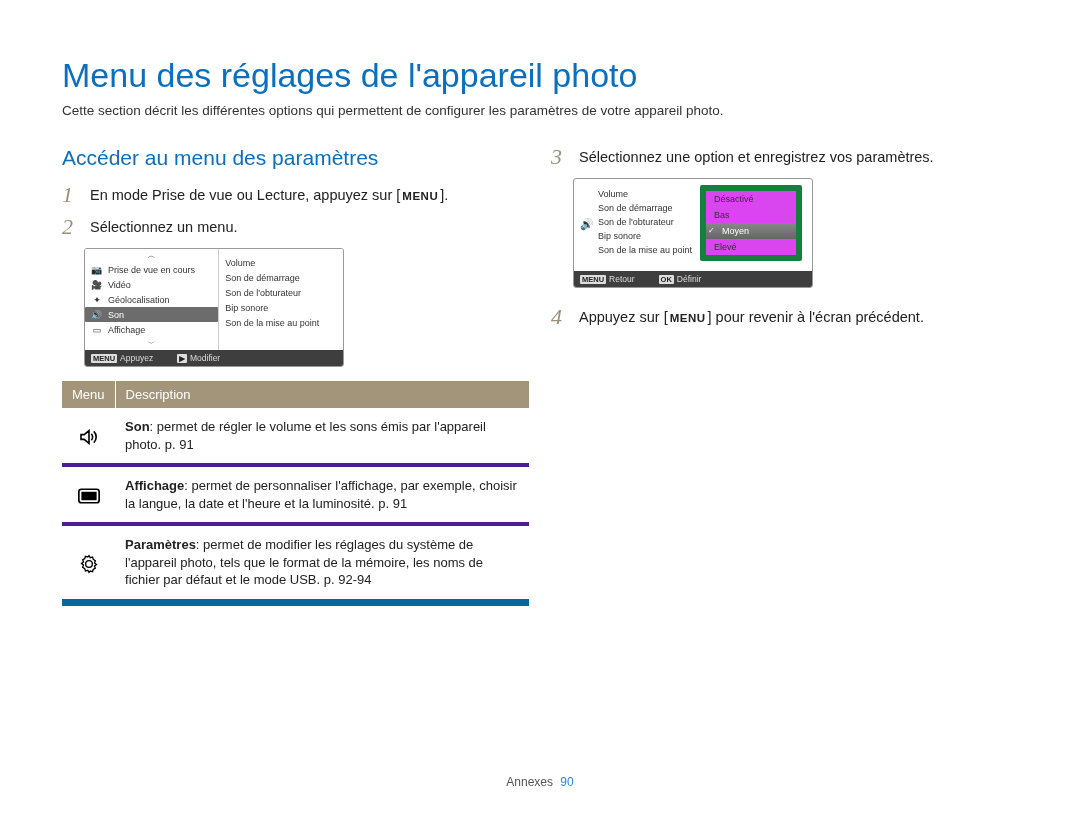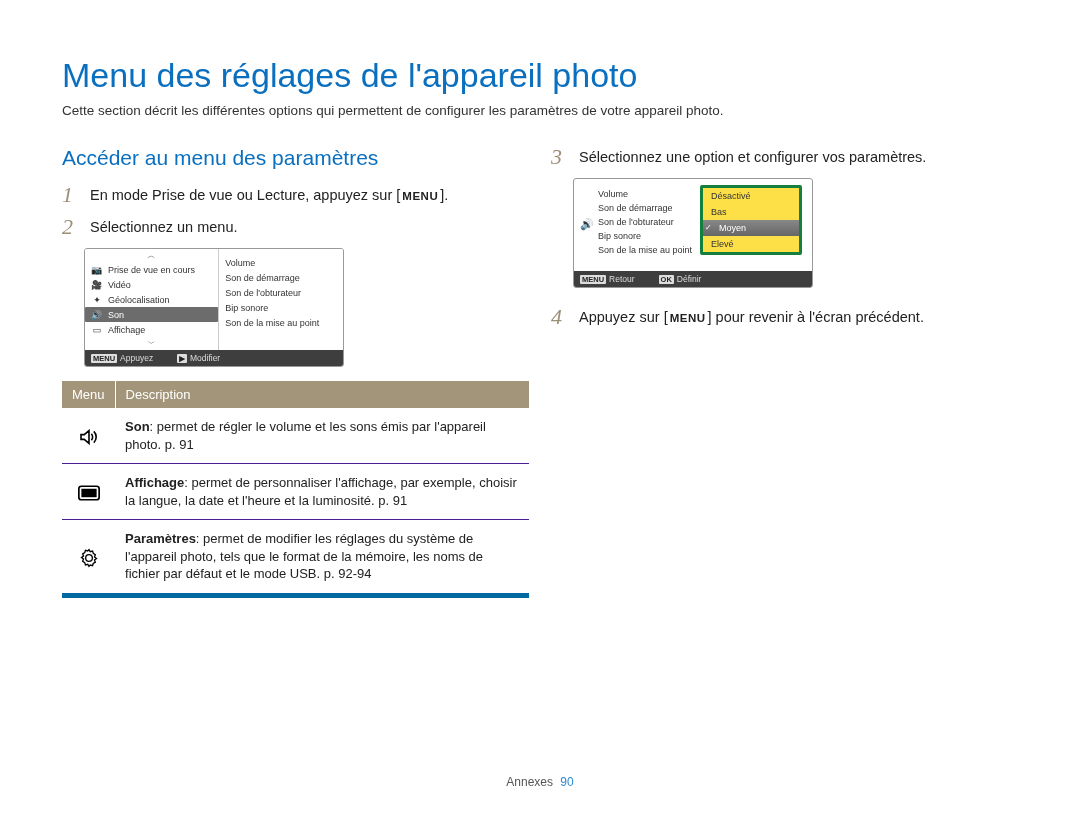--- a/index.html
+++ b/index.html
@@ -149,22 +149,22 @@
   .lcd3-list {
     flex: 1;
     padding-left: 4px;
   }
   .lcd3-list .lcd-r-row { padding: 2px 0; }
   .lcd3-popup {
     position: absolute;
     right: 10px;
     top: 6px;
     width: 102px;
-    background: #fde047;
-    border: 3px solid #15803d;
+    background: #d946ef;
+    border: 6px solid #15803d;
     border-radius: 2px;
     font-size: 9px;
   }
   .lcd3-popup .opt {
     padding: 3px 8px;
   }
   .lcd3-popup .opt.sel {
     background: linear-gradient(#888,#666);
     color: #fff;
     position: relative;
@@ -191,28 +191,28 @@
     padding: 6px 10px;
     font-size: 13px;
   }
   .desc-table thead th:first-child {
     width: 50px;
     border-right: 1px solid #fff;
   }
   .desc-table tbody td {
     padding: 10px 10px;
     vertical-align: middle;
-    border-bottom: 1px solid #4c1d95;
+    border-bottom: 4px solid #4c1d95;
     line-height: 1.35;
   }
   .desc-table tbody td:first-child {
     text-align: center;
     font-size: 18px;
   }
-  .desc-table tbody tr:last-child td { border-bottom: 5px solid #0369a1; }
+  .desc-table tbody tr:last-child td { border-bottom: 7px solid #0369a1; }
 
   .footer {
     position: absolute;
     bottom: 26px;
     width: 100%;
     text-align: center;
     font-size: 12px;
     color: #555;
   }
   .footer .pn { color: #2a8bd0; font-weight: 400; margin-left: 4px; }
@@ -318,21 +318,21 @@
             <td><b>Paramètres</b><span>: permet de modifier les réglages du système de l'appareil photo, tels que le format de la mémoire, les noms de fichier par défaut et le mode USB. p. 92-94</span></td>
           </tr>
         </tbody>
       </table>
     </div>
 
     <div class="col">
 
       <div class="step">
         <span class="step-num">3</span>
-        <span class="step-text">Sélectionnez une option et configurer vos paramètres.</span>
+        <span class="step-text">Sélectionnez une option et enregistrez vos paramètres.</span>
       </div>
 
       <div class="lcd3">
         <div class="lcd3-body">
           <div class="lcd3-leftcol">🔊</div>
           <div class="lcd3-list">
             <div class="lcd-r-row">Volume</div>
             <div class="lcd-r-row">Son de démarrage</div>
             <div class="lcd-r-row">Son de l'obturateur</div>
             <div class="lcd-r-row">Bip sonore</div>

